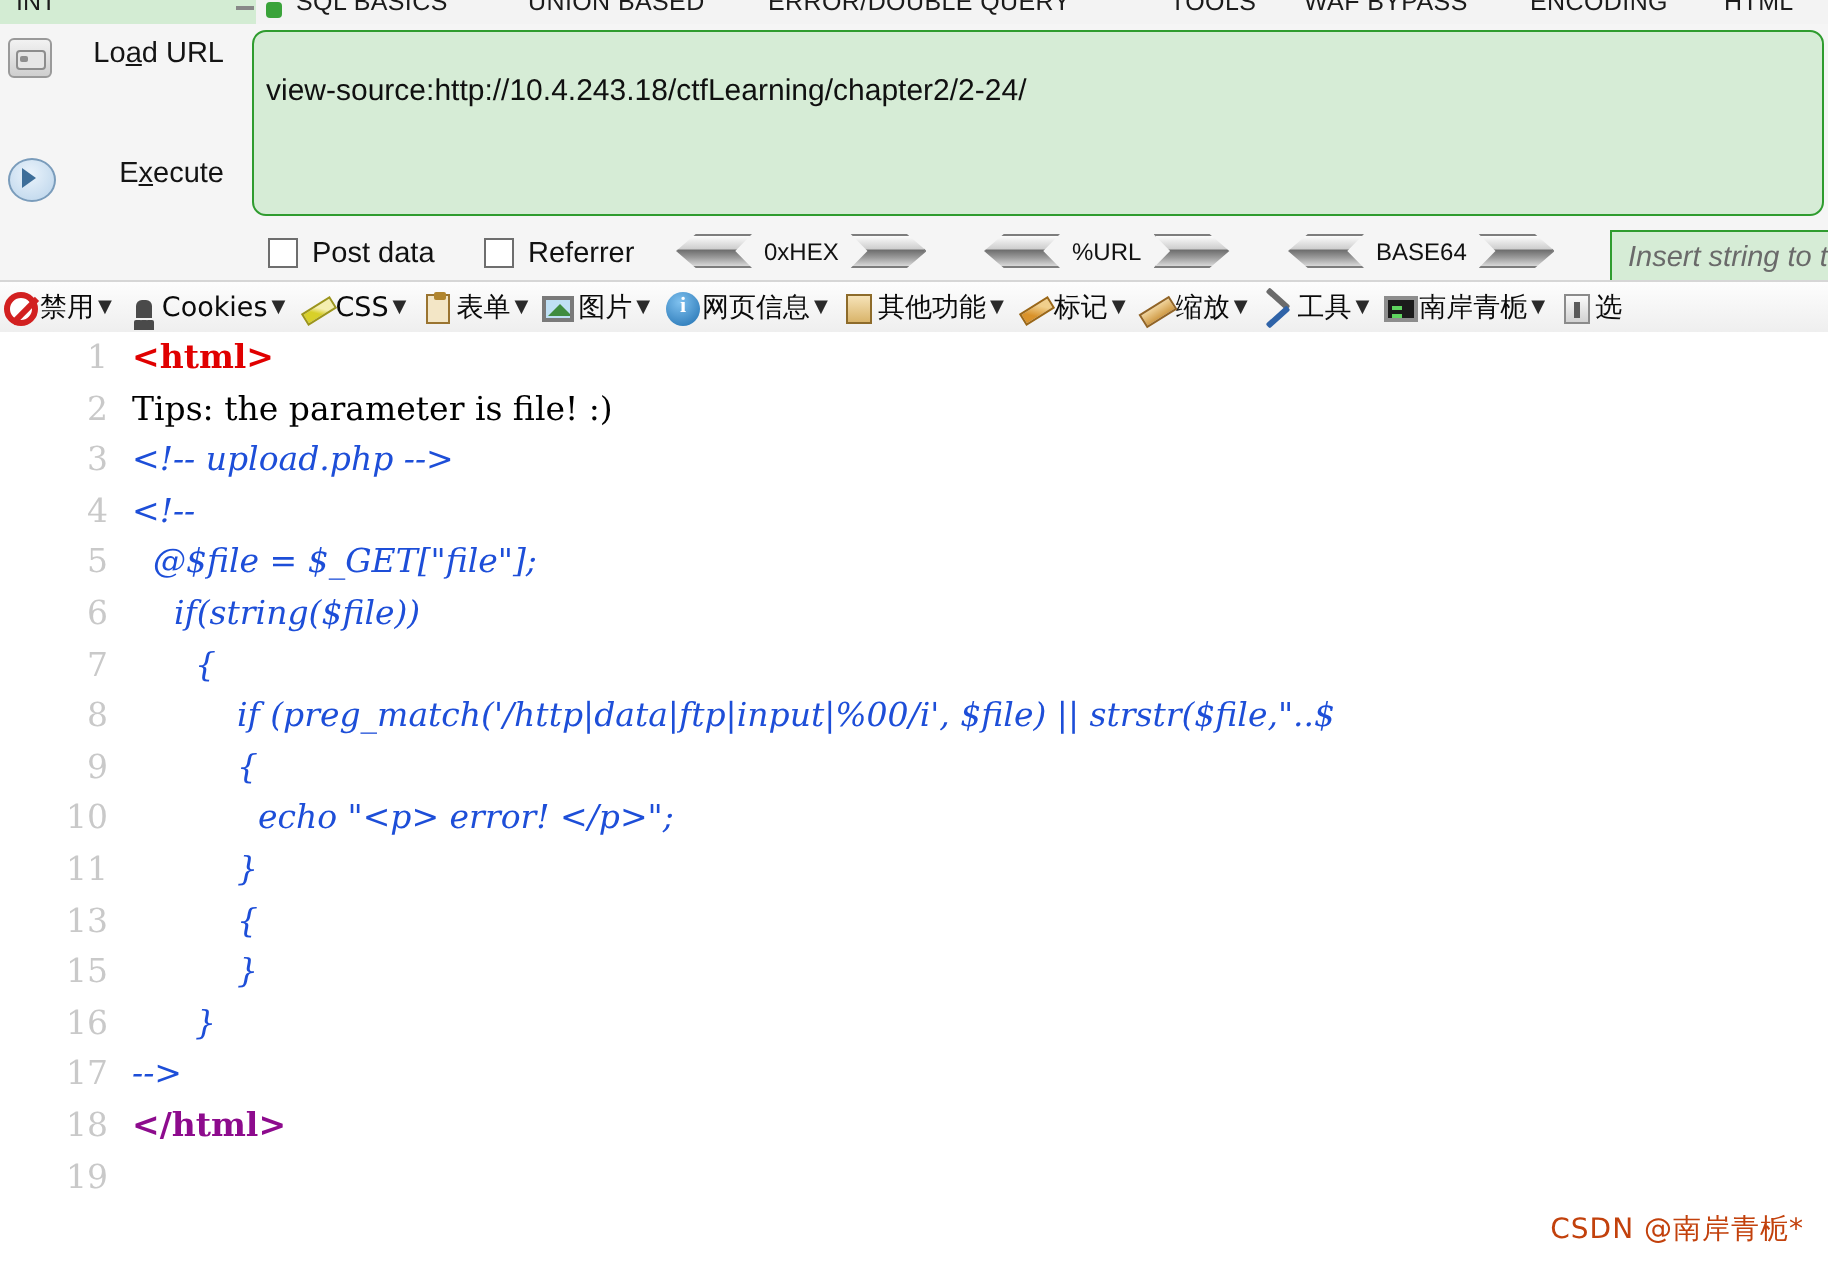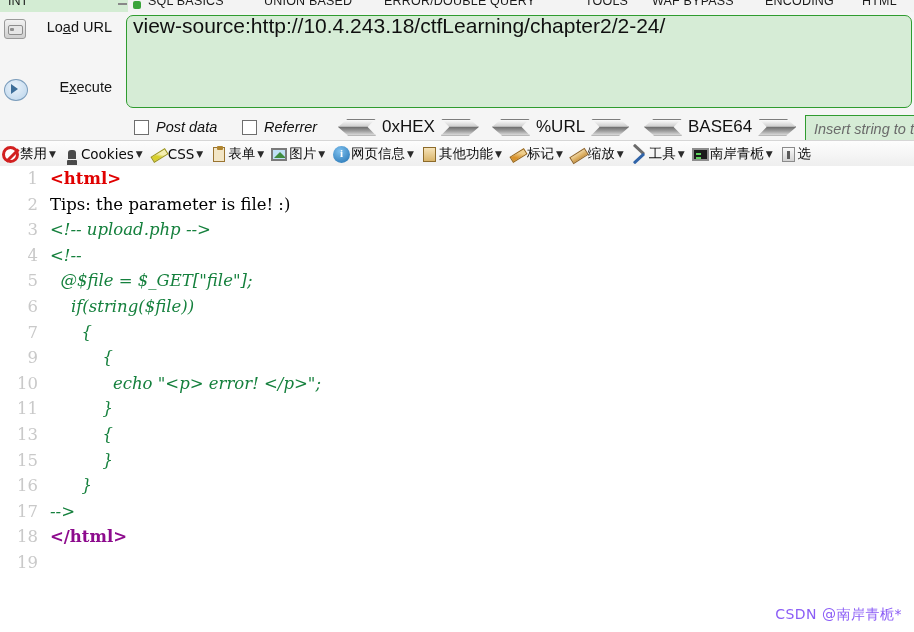--- a/index.html
+++ b/index.html
@@ -121,38 +121,38 @@
   }
 
   
   .hb-urlbox {
     position: absolute; left: 126px; top: 3px;
     width: 786px; height: 93px;
     background: #d6ecd6;
     border: 1px solid #2f9c2f;
     border-radius: 7px;
     box-sizing: border-box;
-    padding: 0 6px;
+    padding: 20px 6px;
     font-family: "Liberation Sans", sans-serif;
-    font-size: 21px;
+    font-size: 15px;
     color: #101010;
     line-height: 20px;
     overflow: hidden;
     white-space: pre-wrap;
     word-break: break-all;
   }
 
   
   .hb-opts {
     position: absolute; left: 126px; top: 103px;
     width: 788px; height: 30px;
   }
   .opt-chk {
     position: absolute; top: 4px;
-    display: flex; align-items: center; gap: 7px; font-style: italic;
+    display: flex; gap: 7px;
   }
   .opt-chk .box {
     width: 15px; height: 15px;
     background: #fff; border: 1px solid #6e6e6e;
     box-sizing: border-box;
   }
   .opt-chk .t { font-size: 14.5px; color: #111; }
 
   .codec {
     position: absolute; top: 2px;
@@ -161,21 +161,21 @@
   .arrow {
     width: 38px; height: 17px; position: relative; display: block;
   }
   .arrow .shape {
     position: absolute; inset: 0;
     background: linear-gradient(#fcfcfc 0%, #cfcfcf 42%, #6f6f6f 48%, #9b9b9b 72%, #d9d9d9 100%);
     border: 1px solid #7d7d7d;
   }
   .arrow.left  .shape { clip-path: polygon(0% 50%, 26% 0%, 100% 0%, 78% 50%, 100% 100%, 26% 100%); }
   .arrow.right .shape { clip-path: polygon(0% 0%, 74% 0%, 100% 50%, 74% 100%, 0% 100%, 22% 50%); }
-  .codec .cname { font-size: 17px; color: #111; }
+  .codec .cname { font-size: 12px; color: #111; }
 
   .hb-teststr {
     position: absolute; left: 805px; top: 103px;
     width: 120px; height: 31px;
     background: #d6ecd6;
     border: 1px solid #2f9c2f;
     box-sizing: border-box;
     padding: 5px 8px;
     font-size: 14.5px;
     font-style: italic;
@@ -315,44 +315,45 @@
     background: #ffffff;
     overflow: hidden;
     font-family: "DejaVu Serif", "Liberation Serif", serif;
   }
   .srcline {
     position: relative;
     height: 25.6px;
     line-height: 25.6px;
     white-space: pre;
     font-size: 16.5px;
+    padding-left: 16px;
   }
   .ln {
     display: inline-block;
     width: 38px;
     text-align: right;
     color: #c9c9c9;
     font-family: "DejaVu Serif", "Liberation Serif", serif;
     font-size: 16.5px;
     -moz-user-select: none;
     user-select: none;
   }
   .code {
     display: inline-block;
     padding-left: 12px;
     font-family: "DejaVu Serif", "Liberation Serif", serif;
   }
   .c-tag     { color: #e00000; font-weight: bold; }
   .c-tagend  { color: #8d0b8d; font-weight: bold; }
   .c-text    { color: #000000; }
-  .c-comment { color: #15803d; font-style: italic; }
+  .c-comment { color: #1d4ed8; font-style: italic; }
 
   .watermark {
     position: absolute; right: 12px; bottom: 8px;
-    font-size: 14px; color: #8b5cf6;
+    font-size: 14px; color: #c2410c;
     font-family: "DejaVu Sans", "Liberation Sans", sans-serif;
     letter-spacing: .5px;
     white-space: nowrap;
   }
 </style>
 </head>
 <body>
 
 <div id="app">
 
@@ -529,20 +530,21 @@
 
   <div class="src">
     <div id="src-lines">
         <div class="srcline"><span class="ln">1</span><span class="code c-tag">&lt;html&gt;</span></div>
         <div class="srcline"><span class="ln">2</span><span class="code c-text">Tips: the parameter is file! :)</span></div>
         <div class="srcline"><span class="ln">3</span><span class="code c-comment">&lt;!-- upload.php --&gt;</span></div>
         <div class="srcline"><span class="ln">4</span><span class="code c-comment">&lt;!--</span></div>
         <div class="srcline"><span class="ln">5</span><span class="code c-comment">  @$file = $_GET["file"];</span></div>
         <div class="srcline"><span class="ln">6</span><span class="code c-comment">    if(string($file))</span></div>
         <div class="srcline"><span class="ln">7</span><span class="code c-comment">      {</span></div>
+        <div class="srcline"><span class="ln">8</span><span class="code c-comment">          if (preg_match('/http|data|ftp|input|%00/i', $file) || strstr($file,"..$</span></div>
         <div class="srcline"><span class="ln">9</span><span class="code c-comment">          {</span></div>
         <div class="srcline"><span class="ln">10</span><span class="code c-comment">            echo "&lt;p&gt; error! &lt;/p&gt;";</span></div>
         <div class="srcline"><span class="ln">11</span><span class="code c-comment">          }</span></div>
         <div class="srcline"><span class="ln">13</span><span class="code c-comment">          {</span></div>
         <div class="srcline"><span class="ln">15</span><span class="code c-comment">          }</span></div>
         <div class="srcline"><span class="ln">16</span><span class="code c-comment">      }</span></div>
         <div class="srcline"><span class="ln">17</span><span class="code c-comment">--&gt;</span></div>
         <div class="srcline"><span class="ln">18</span><span class="code c-tagend">&lt;/html&gt;</span></div>
         <div class="srcline"><span class="ln">19</span><span class="code c-text"></span></div>
       </div>

